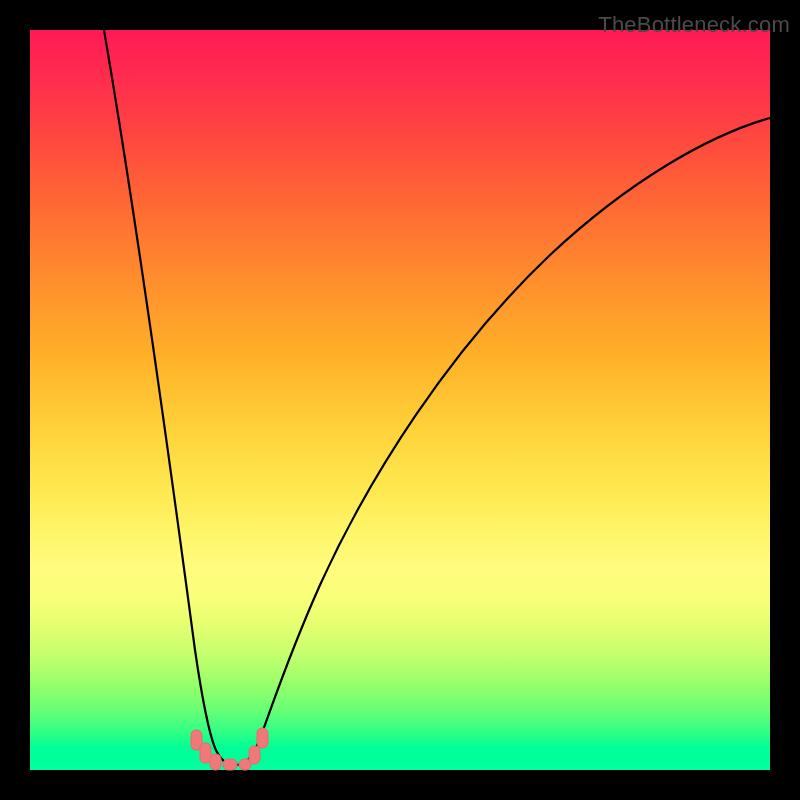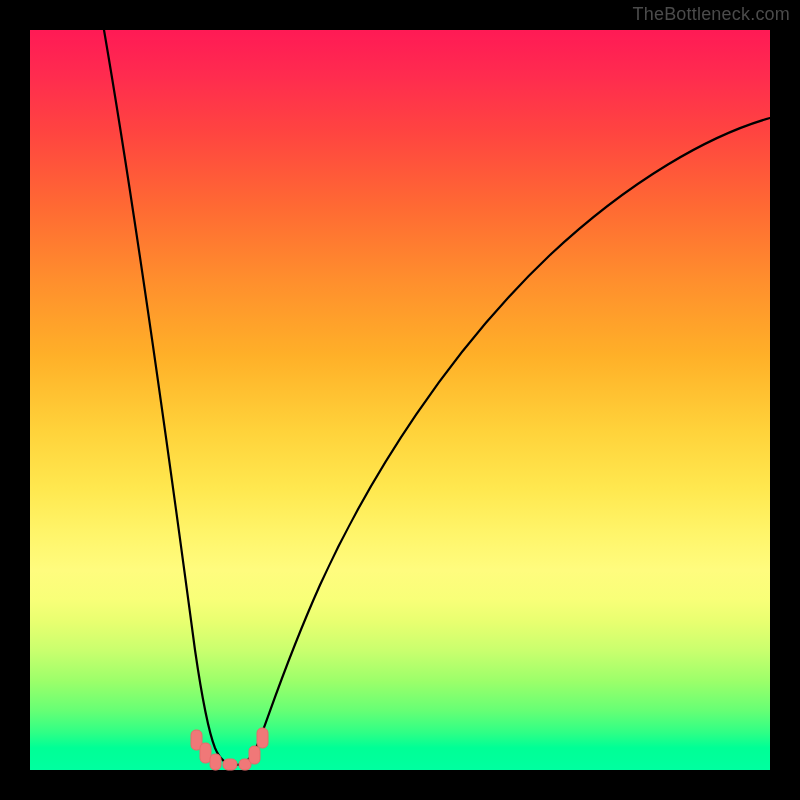--- a/index.html
+++ b/index.html
@@ -33,24 +33,24 @@
       #c8ff6e 84%,
       #9cff6a 88%,
       #66ff75 92%,
       #2eff86 95%,
       #00ff96 97%,
       #00ffa0 100%
     );
   }
   .watermark {
     position: absolute;
-    top: 4px;
+    top: 12px;
     right: 10px;
     color: #4b4b4b;
-    font-size: 18px;
+    font-size: 22px;
     font-weight: 500;
     letter-spacing: 0.2px;
     user-select: none;
   }
   svg.curve {
     position: absolute;
     left: 30px;
     top: 30px;
     width: 740px;
     height: 740px;

